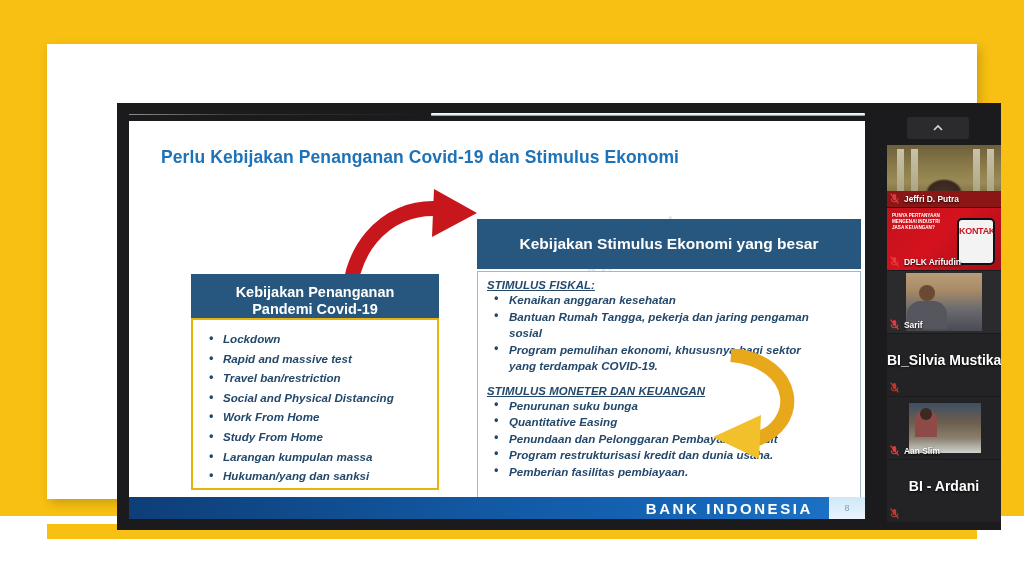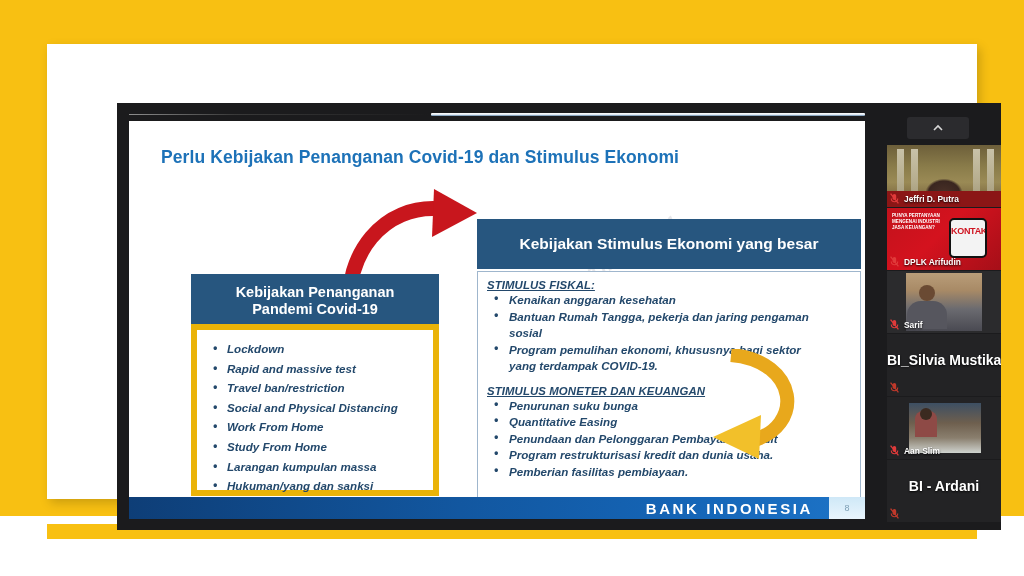--- a/index.html
+++ b/index.html
@@ -147,24 +147,24 @@
     display: flex; flex-direction: column;
     align-items: center; justify-content: center;
     line-height: 17px;
   }
   .box-left-header span {
     color: #ffffff; font-size: 14.5px; font-weight: bold;
     display: block; text-align: center;
   }
 
   .box-left-body {
-    position: absolute; left: 62px; top: 203px;
+    position: absolute; left: 62px; top: 197px;
     width: 248px; height: 172px;
     background: #ffffff;
-    border: 6px solid #eab308;
+    border: 2px solid #eab308;
     padding: 9px 4px 4px 6px;
   }
   .box-left-body ul.blue-list li {
     font-size: 11.6px; line-height: 18.6px; padding-left: 24px;
   }
   .box-left-body ul.blue-list li::before { left: 10px; }
 
   
   .arrow-red { position: absolute; left: 213px; top: 64px; width: 150px; height: 130px; }
   .arrow-yellow { position: absolute; left: 566px; top: 228px; width: 120px; height: 115px; }
@@ -240,22 +240,22 @@
   }
   .pillar {
     position: absolute; top: 4px; width: 7px; height: 42px;
     background: linear-gradient(180deg,#d8d2bb,#b2aa8e);
     opacity: .85;
   }
   .art-dplk {
     background: linear-gradient(135deg,#c3121c 0%, #d4121e 45%, #a50f18 100%);
   }
   .kon {
-    position: absolute; right: 14px; top: 10px;
-    width: 38px; height: 40px;
+    position: absolute; right: 6px; top: 10px;
+    width: 38px; height: 47px;
     background: #f3f3f3; border-radius: 5px;
     border: 2px solid #111;
     overflow: hidden;
   }
   .kon b {
     display: block; color: #cf1420; font-size: 9px; font-weight: bold;
     text-align: center; line-height: 10px; margin-top: 6px; letter-spacing: -.3px;
   }
   .redtext {
     position: absolute; left: 5px; top: 5px; width: 56px;

